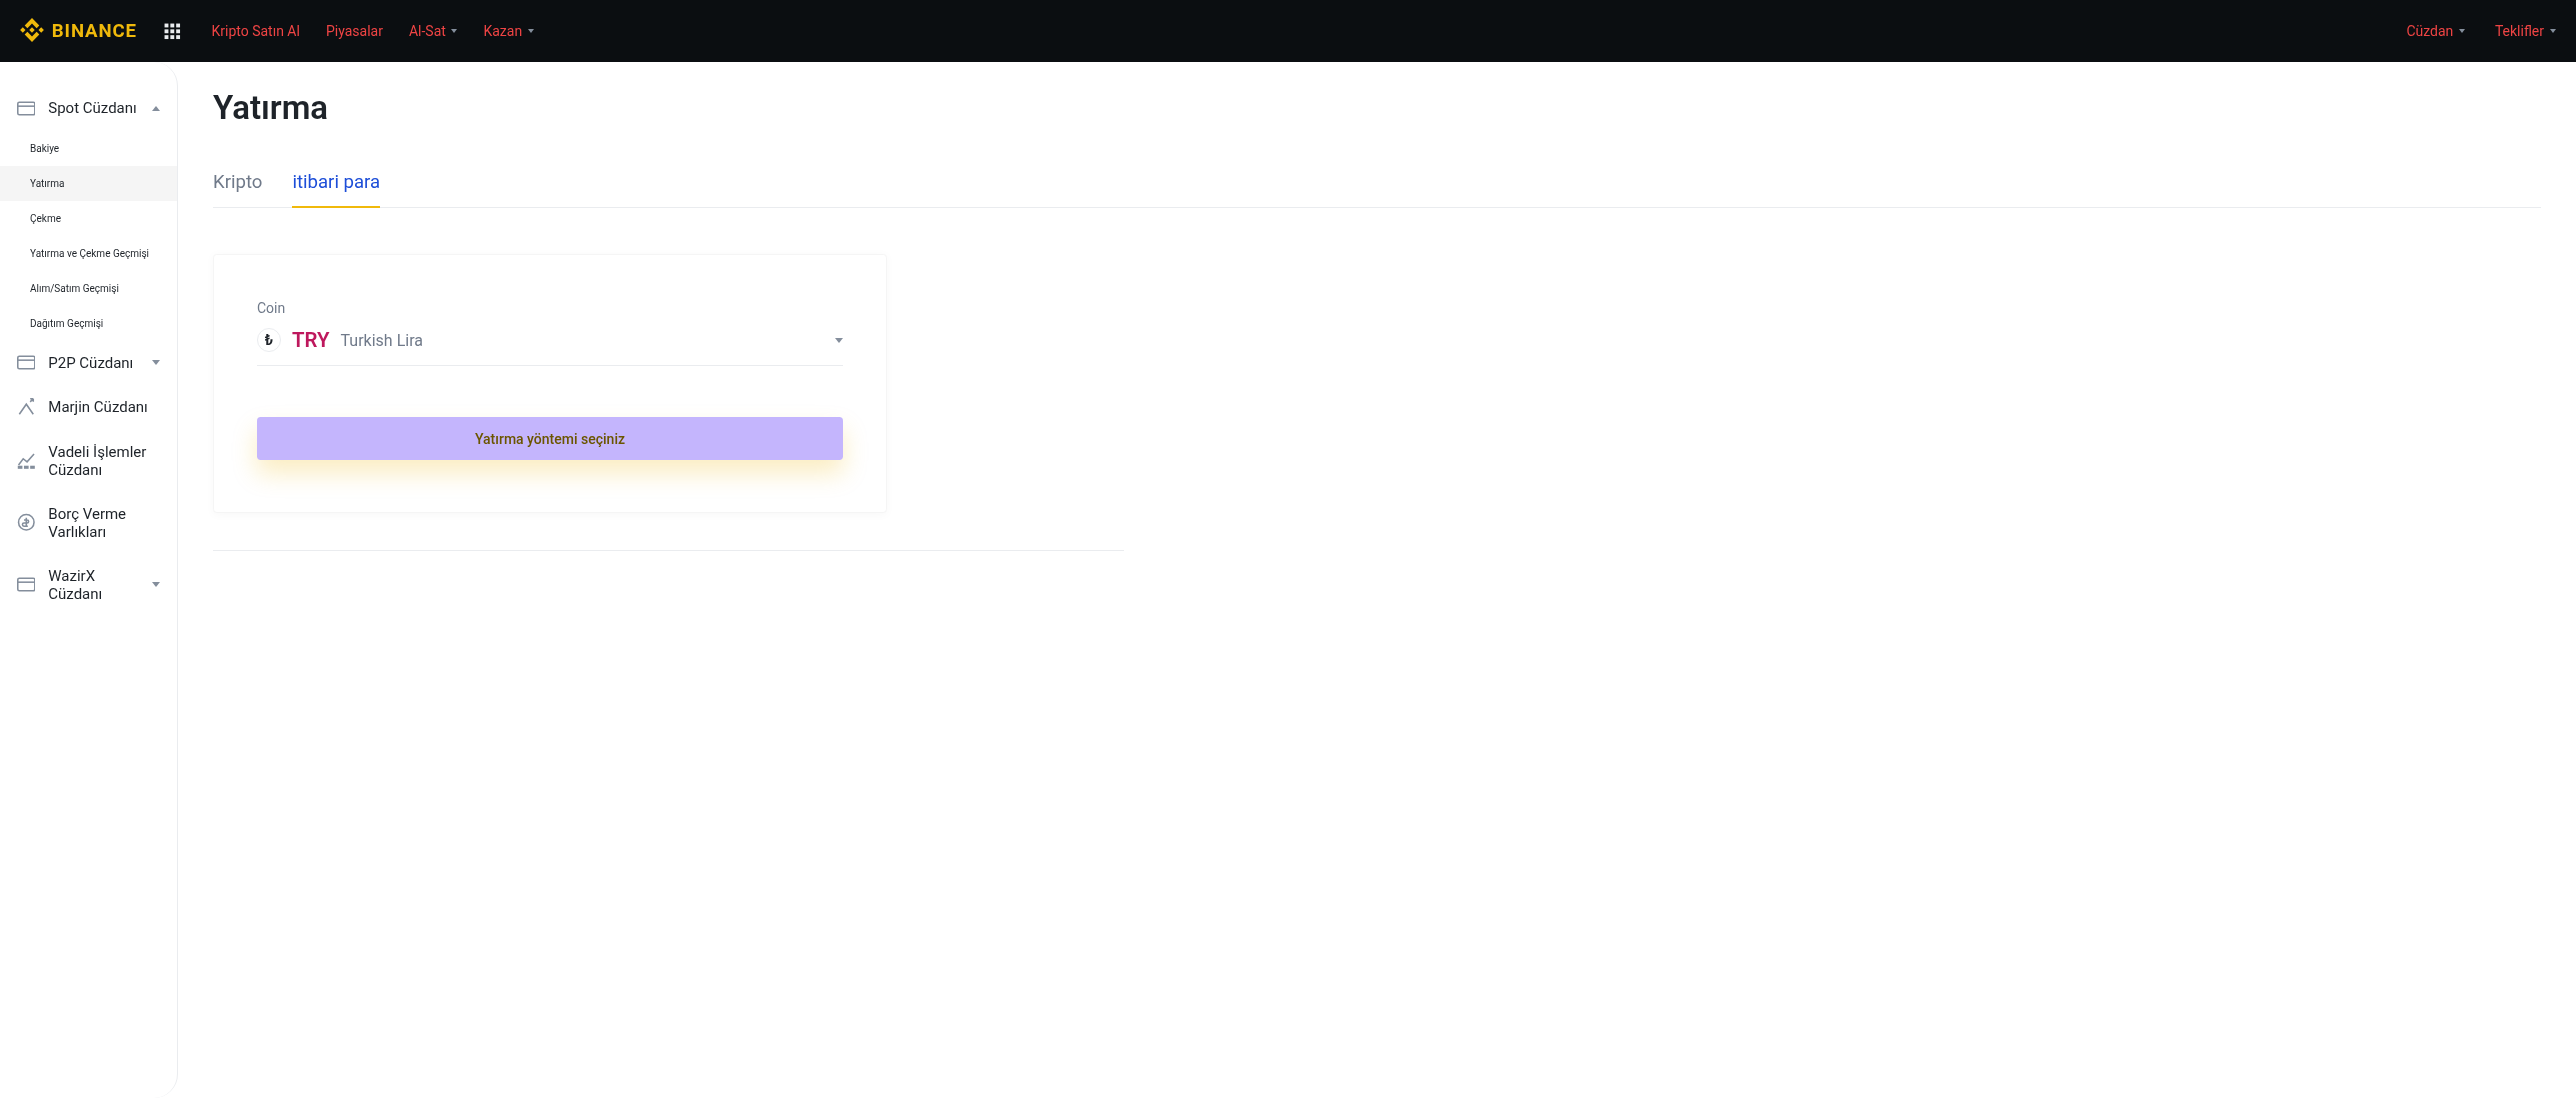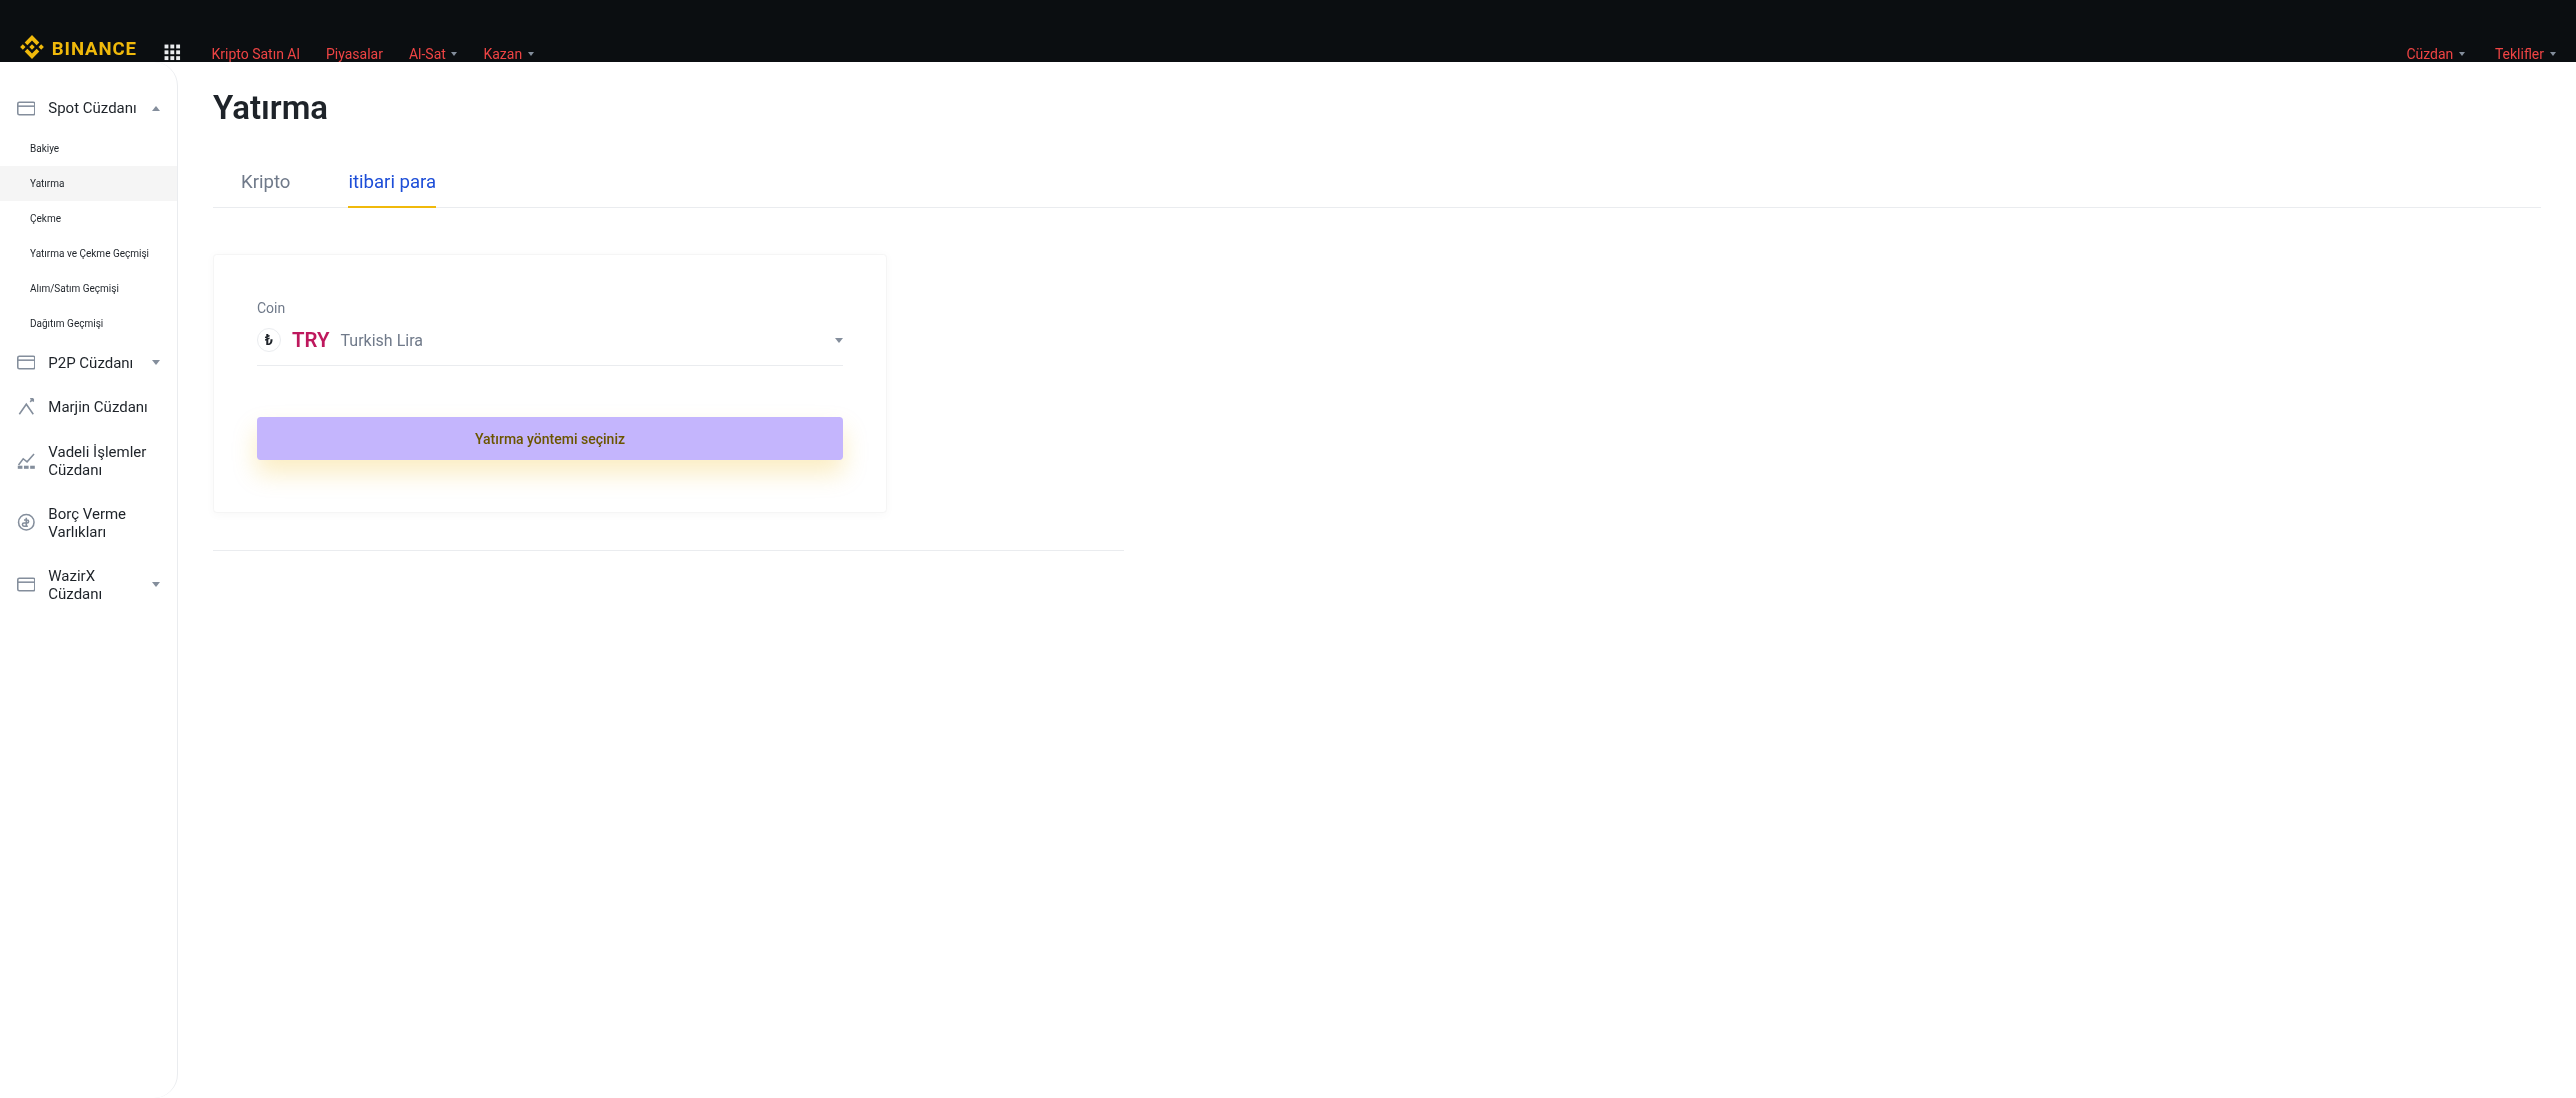--- a/index.html
+++ b/index.html
@@ -1,19 +1,19 @@
 <!DOCTYPE html>
 <html style="font-size:15px"><head>
 <meta charset="utf-8">
 <style>
 * { margin: 0; padding: 0; box-sizing: border-box; font-family: -apple-system, BlinkMacSystemFont, "Segoe UI", Roboto, Helvetica, Arial, sans-serif; }
 body { background: #fff; }
 
 
-.header { background: #0b0e11; height: 62px; display: flex; align-items: flex-end; padding: 0 20.4px; color: #eaecef; font-size: 14px; }
+.header { background: #0b0e11; height: 62px; display: flex; align-items: center; padding: 0 20.4px; color: #eaecef; font-size: 14px; }
 .logo { display: flex; align-items: center; gap: 7.4px; text-decoration: none; }
 .logo-text { color: #f0b90b; font-weight: 700; font-size: 18.6px; letter-spacing: 0.9px; }
 .grid-icon { margin-left: 26px; cursor: pointer; display: flex; }
 .nav { display: flex; align-items: center; gap: 26px; margin-left: 30px; }
 .nav-item { color: #ef4444; cursor: pointer; display: flex; align-items: center; gap: 5.6px; }
 .nav-right { margin-left: auto; display: flex; align-items: center; gap: 30px; }
 .caret { width: 0; height: 0; border-left: 3.7px solid transparent; border-right: 3.7px solid transparent; border-top: 4.6px solid #848e9c; }
 
 
 .page { display: flex; }
@@ -23,21 +23,21 @@
 .side-sub { padding: 11px 16.7px 11px 30px; cursor: pointer; color: #1e2329; font-size: 10px; line-height: 1.3; }
 .side-sub.active { background: #f5f5f5; }
 .chev-up { width: 0; height: 0; border-left: 4.6px solid transparent; border-right: 4.6px solid transparent; border-bottom: 5.6px solid #848e9c; }
 .chev-down { width: 0; height: 0; border-left: 4.6px solid transparent; border-right: 4.6px solid transparent; border-top: 5.6px solid #848e9c; }
 .side-ico { width: 18.6px; height: 18.6px; display: flex; align-items: center; justify-content: center; color: #848e9c; flex-shrink: 0; }
 
 
 .main { flex: 1; padding: 26px 35px; }
 .page-title { font-size: 33px; font-weight: 600; color: #1e2329; margin-bottom: 37px; }
 .tabs { display: flex; gap: 30px; border-bottom: 0.9px solid #eaecef; margin-bottom: 46px; }
-.tab { padding: 7.4px 0 13px; font-size: 18.6px; color: #707a8a; cursor: pointer; margin-left: 28px; }
+.tab { padding: 7.4px 0 13px; font-size: 18.6px; color: #707a8a; cursor: pointer; }
 .tab.active { color: #1d4ed8; border-bottom: 2.8px solid #f0b90b; margin-bottom: -1.9px; }
 
 .card { width: 674px; background: #fff; border: 0.9px solid #f5f5f5; border-radius: 3.7px; padding: 45px 43px 52px; box-shadow: 0 1.9px 9.3px rgba(0,0,0,0.03); margin-bottom: 37px; }
 .field-label { color: #707a8a; font-size: 14px; margin-bottom: 7.4px; }
 .coin-select { display: flex; align-items: center; gap: 11px; border-bottom: 0.9px solid #eaecef; padding: 5.6px 0 13px; cursor: pointer; }
 .coin-ico { width: 24px; height: 24px; border-radius: 50%; border: 0.9px solid #eaecef; display: flex; align-items: center; justify-content: center; font-weight: 700; font-size: 14px; color: #1e2329; }
 .coin-code { font-size: 20.4px; font-weight: 600; color: #be185d; }
 .coin-name { font-size: 16px; color: #707a8a; }
 .coin-caret { margin-left: auto; }
 .method-btn { margin-top: 51px; width: 100%; height: 43px; background: #c4b5fd; color: #6b5500; border: none; border-radius: 3.7px; font-size: 14px; font-weight: 500; cursor: pointer; box-shadow: 0 13px 24px rgba(240,185,11,0.25); }

